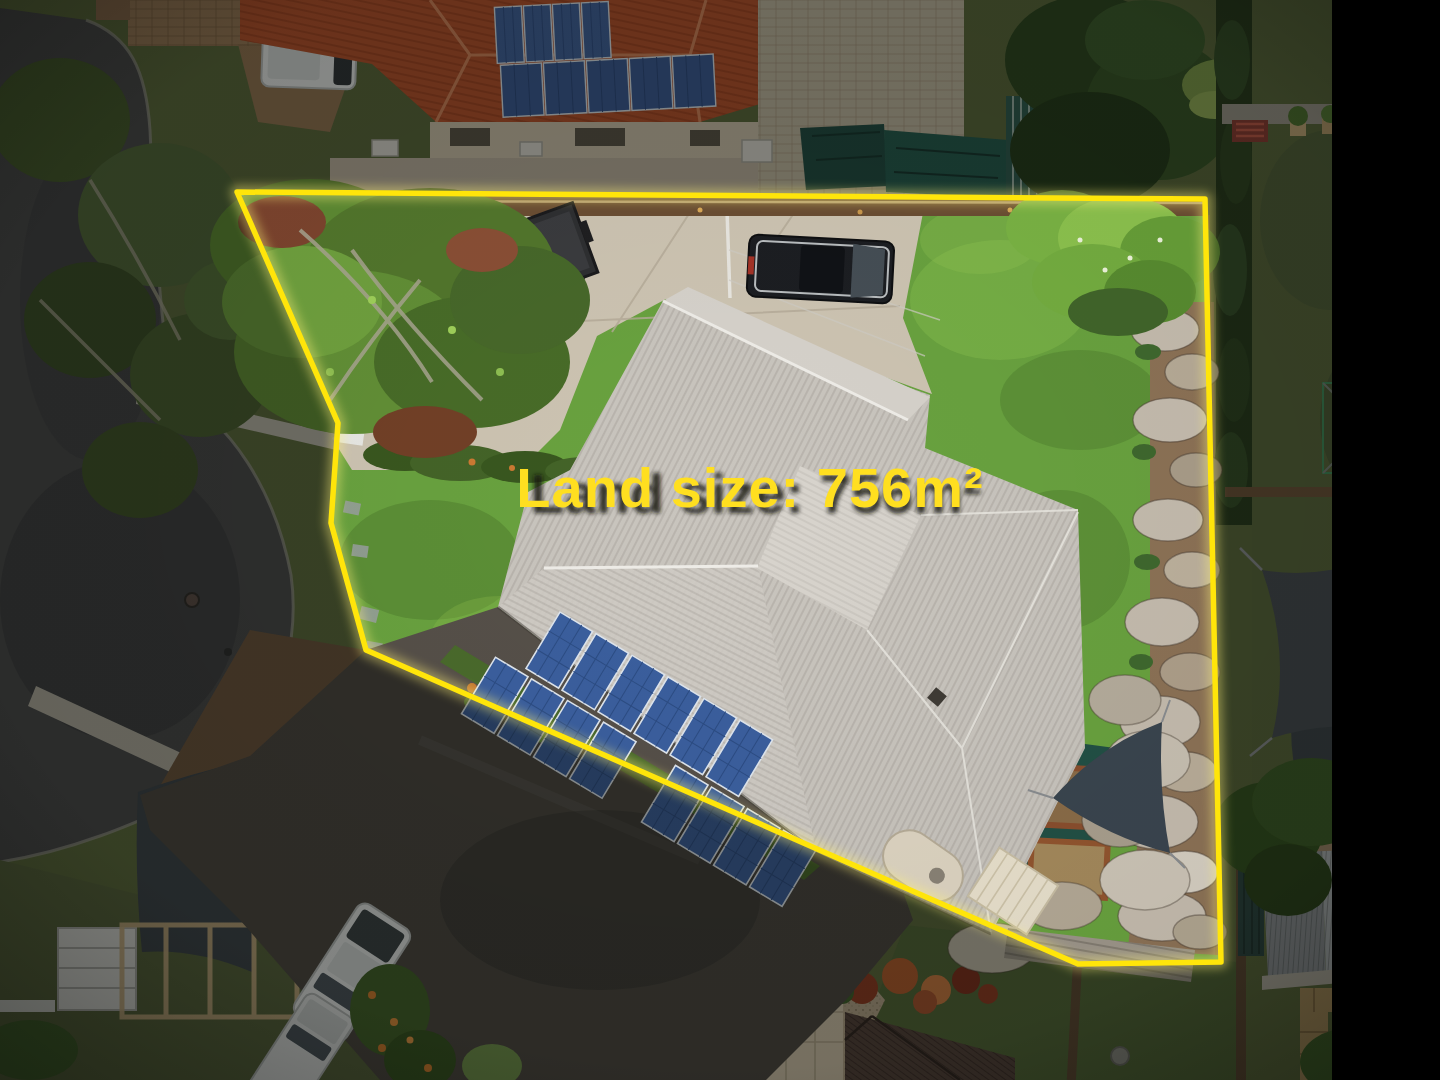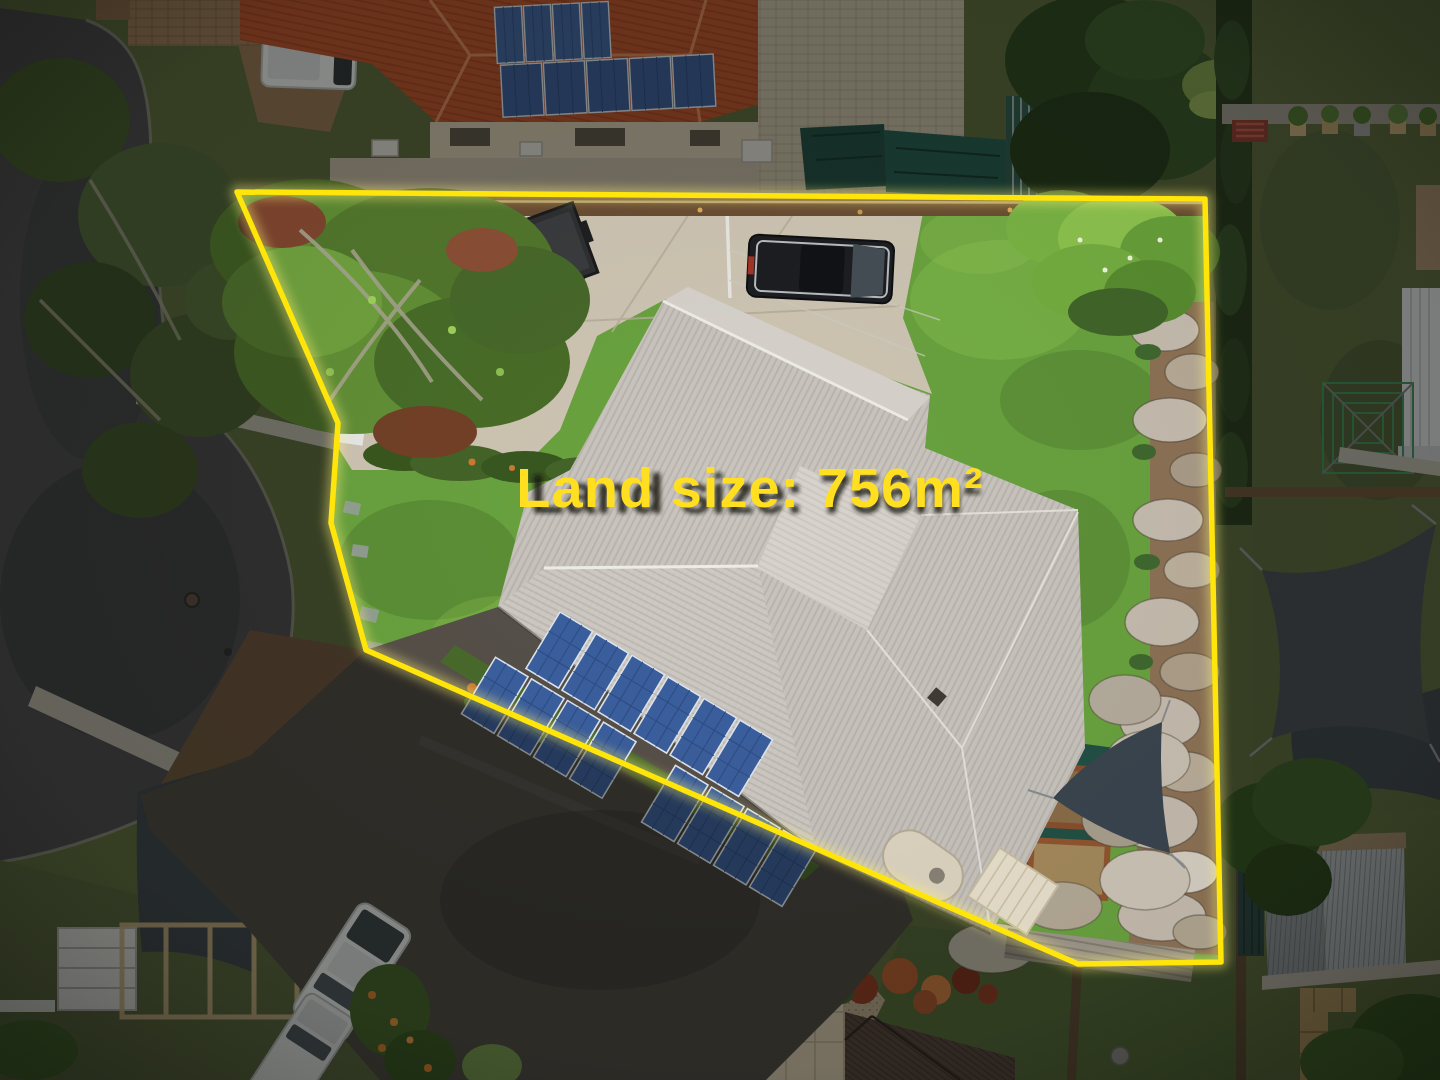--- a/index.html
+++ b/index.html
@@ -1,16 +1,16 @@
 <!DOCTYPE html>
 <html><head>
 <meta charset="utf-8">
 <style>
   html,body{margin:0;padding:0;background:#000;}
-  .stage{position:relative;width:1440px;height:1080px;overflow:hidden;background:#c4b5fd;
+  .stage{position:relative;width:1332px;height:1080px;overflow:hidden;background:#c4b5fd;
          font-family:"Liberation Sans",sans-serif;}
   svg{display:block;}
   text{font-family:"Liberation Sans","DejaVu Sans",sans-serif;font-weight:bold;}
 </style>
 </head>
 <body>
 
 <div class="stage">
 <svg width="1440" height="1080" viewBox="0 0 1440 1080">
   <defs>

